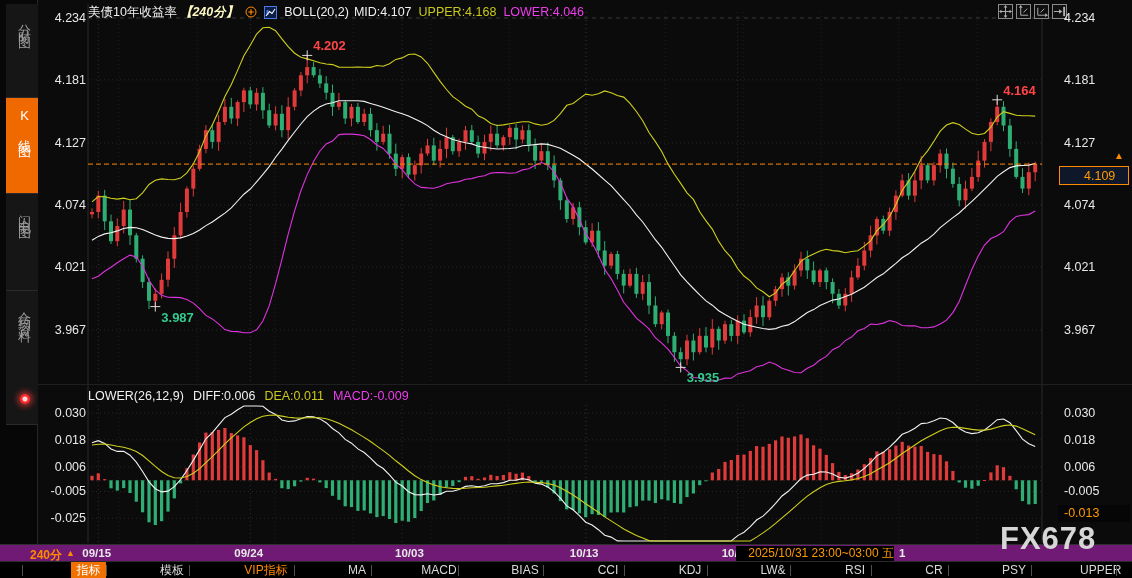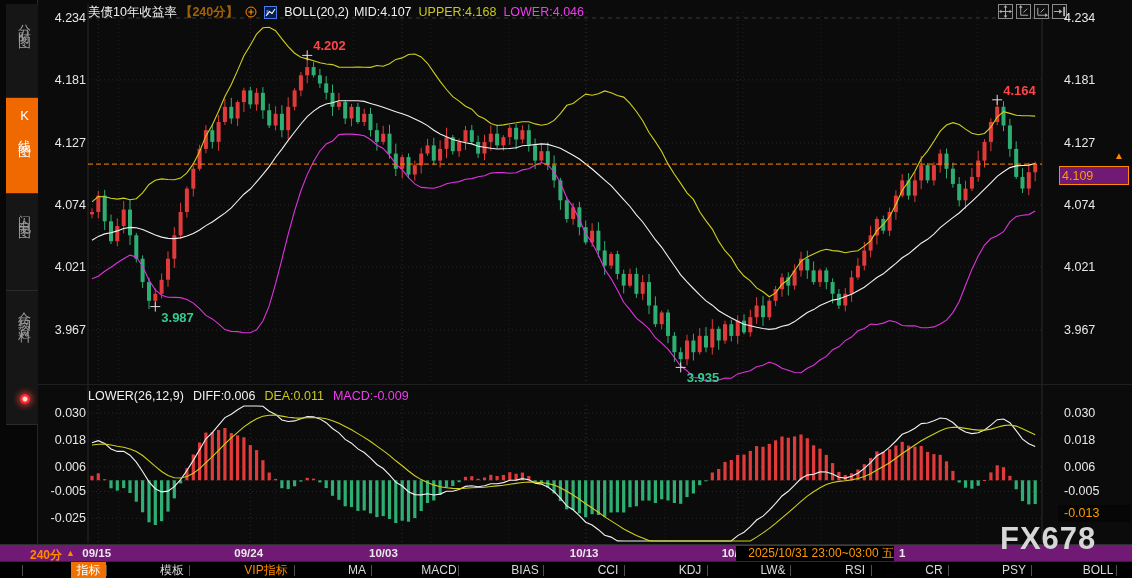--- a/index.html
+++ b/index.html
@@ -14,36 +14,36 @@
   .sb-item{width:32px;box-sizing:border-box;writing-mode:vertical-lr;text-orientation:upright;
            letter-spacing:6px;font-size:13px;color:#9f9f9f;background:#161616;
            padding:10px 0 0 9px;border-bottom:1px solid #2a2a2a;}
   .sb-item.active{background:#f06800;color:#fff;}
 
   
   #header{position:absolute;left:88px;top:4px;height:16px;display:flex;align-items:center;gap:7px;
           z-index:6;font-size:12.5px;white-space:nowrap;}
   #macd-header{position:absolute;left:88px;top:389px;display:flex;gap:9px;font-size:12.5px;
           z-index:6;white-space:nowrap;}
-  .t-white{color:#f0f0f0;} .t-orange{color:#a16207;font-weight:700;}
+  .t-white{color:#f0f0f0;} .t-orange{color:#fef9c3;font-weight:700;font-style:italic;}
   .t-yellow{color:#c9c91c;} .t-magenta{color:#ee3cee;}
 
   
   #topright{position:absolute;left:998px;top:4px;display:flex;gap:3px;z-index:6;}
   .tr-btn{width:15px;height:15px;border:1px solid #8a8a8a;background:#101010;
           display:flex;align-items:center;justify-content:center;box-sizing:border-box;}
 
   
   .axl{position:absolute;left:40px;width:46px;text-align:right;color:#e8e8e8;
        font-size:12.5px;z-index:6;height:16px;line-height:16px;}
   .axr{position:absolute;left:1064px;width:64px;color:#e8e8e8;
        font-size:12.5px;z-index:6;height:16px;line-height:16px;}
-  #price-box{position:absolute;left:1059px;top:166px;width:70px;height:19px;background:#701a75;
+  #price-box{position:absolute;left:1059px;top:166px;width:70px;height:19px;background:#0f172a;
        border:1px solid #ff8a00;color:#ff9a00;font-size:12.5px;line-height:18px;
-       padding-left:2px;box-sizing:border-box;z-index:7;}
+       padding-left:24px;box-sizing:border-box;z-index:7;}
   #price-arrow{position:absolute;left:1114px;top:150px;color:#ff8a00;font-size:10px;z-index:8;}
   #macd-box{position:absolute;left:1058px;top:505px;width:72px;height:17px;background:#060606;
        color:#ff9a00;font-size:12.5px;line-height:17px;padding-left:6px;box-sizing:border-box;z-index:7;}
 
   
   #red-dot{position:absolute;left:20px;top:394px;width:10px;height:10px;border-radius:50%;
        background:radial-gradient(circle,#ffd9d9 0 2px,#ff2e2e 3px);
        box-shadow:0 0 6px 2px rgba(255,60,60,.75);z-index:6;}
 
   
@@ -684,21 +684,21 @@
 <div class="axr" style="top: 431.911px;">0.018</div>
 <div class="axr" style="top: 458.821px;">0.006</div>
 <div class="axr" style="top: 483.489px;">-0.005</div>
 <div id="macd-box">-0.013</div>
 
 <div id="timeline">
   <span id="period">240分</span>
   <span id="period-tri">▲</span>
   <span class="tdate" style="left: 82.33px;">09/15</span>
   <span class="tdate" style="left: 234.25px;">09/24</span>
-  <span class="tdate" style="left: 369px;">10/03</span>
+  <span class="tdate" style="left: 395px;">10/03</span>
   <span class="tdate" style="left: 569.74px;">10/13</span>
   <span class="tdate" style="left: 721.66px;">10/2</span>
   <span id="session">2025/10/31 23:00~03:00 五</span>
   <span id="after-session">1</span>
 </div>
 
 <div id="watermark">FX678</div>
 
 <div id="toolbar">
   <i class="tb-sep"></i>
@@ -719,20 +719,20 @@
   <span class="tab" style="width:34px">KDJ</span>
   <i class="tb-sep"></i>
   <span class="tab" style="width:34px">LW&amp;</span>
   <i class="tb-sep"></i>
   <span class="tab" style="width:32px">RSI</span>
   <i class="tb-sep"></i>
   <span class="tab" style="width:28px">CR</span>
   <i class="tb-sep"></i>
   <span class="tab" style="width:34px">PSY</span>
   <i class="tb-sep"></i>
-  <span class="tab" style="width:36px">BOLL</span>
+  <span class="tab" style="width:36px">UPPER</span>
   <i class="tb-sep"></i>
   <span class="tab" style="width:31px">VOL</span>
   <i class="tb-sep"></i>
   <span class="tab" style="width:33px">OBV</span>
   <i class="tb-sep"></i>
   <span class="tab settings" style="width:32px">设置</span>
 </div>
 
 </body></html>

